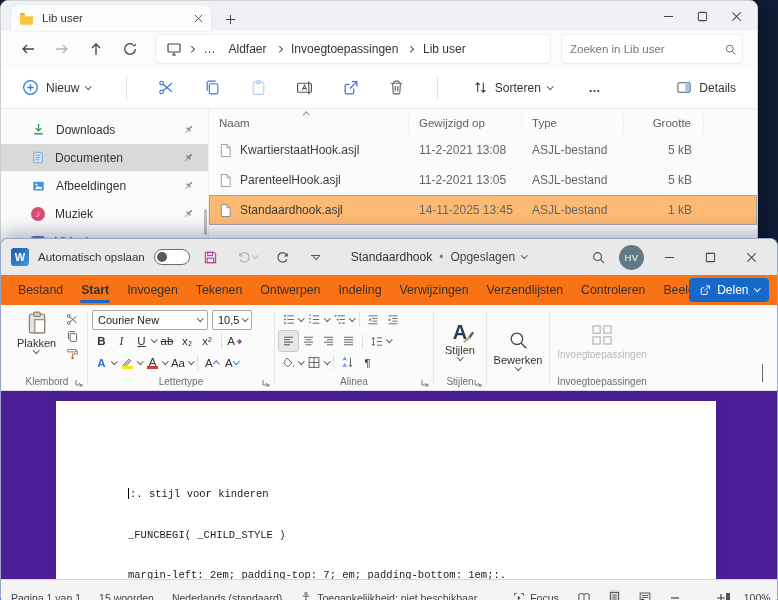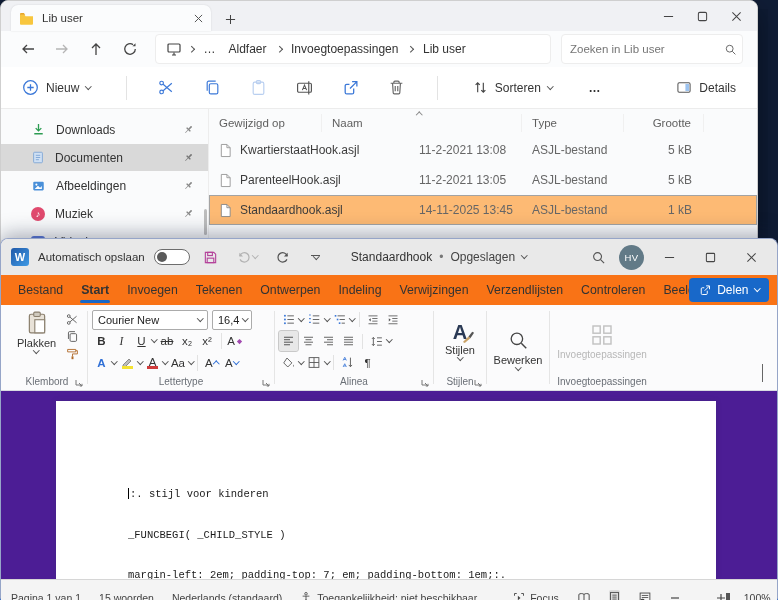--- a/index.html
+++ b/index.html
@@ -349,27 +349,27 @@
                 <rect x="7.6" y="9" width="0.9" height="5.5"></rect>
               </g>
             </svg>
           </span>
       </div>
       <div class="sb-thumb"></div>
     </div>
 
     <div class="ex-files">
       <div class="fhead">
-        <div class="fh c2">
-            <span>Gewijzigd op</span>
-          </div>
         <div class="fh c1">
           <span>Naam</span>
           <span class="sortcaret chev s u" style="border-color:#888"></span>
         </div>
+        <div class="fh c2">
+            <span>Gewijzigd op</span>
+          </div>
         <div class="fh c3">
             <span>Type</span>
           </div>
         <div class="fh c4">
             <span>Grootte</span>
           </div>
       </div>
 
       <div class="frow">
         <div class="fc c1">
@@ -557,21 +557,21 @@
     </div>
     <div class="gsep"></div>
 
     <div class="rgroup" style="width:186px">
       <div class="rrow">
         <div class="fontbox">
           <span class="grow">Courier New</span>
           <span class="chev s"></span>
         </div>
         <div class="sizebox">
-          <span class="grow">16,4</span>
+          <span class="grow">10,5</span>
           <span class="chev s"></span>
         </div>
       </div>
       <div class="rrow">
         <span class="mini" style="font-weight:bold">
             <span>B</span>
           </span>
         <span class="mini" style="font-style:italic;font-family:'Liberation Serif',serif">
             <span>I</span>
           </span>

